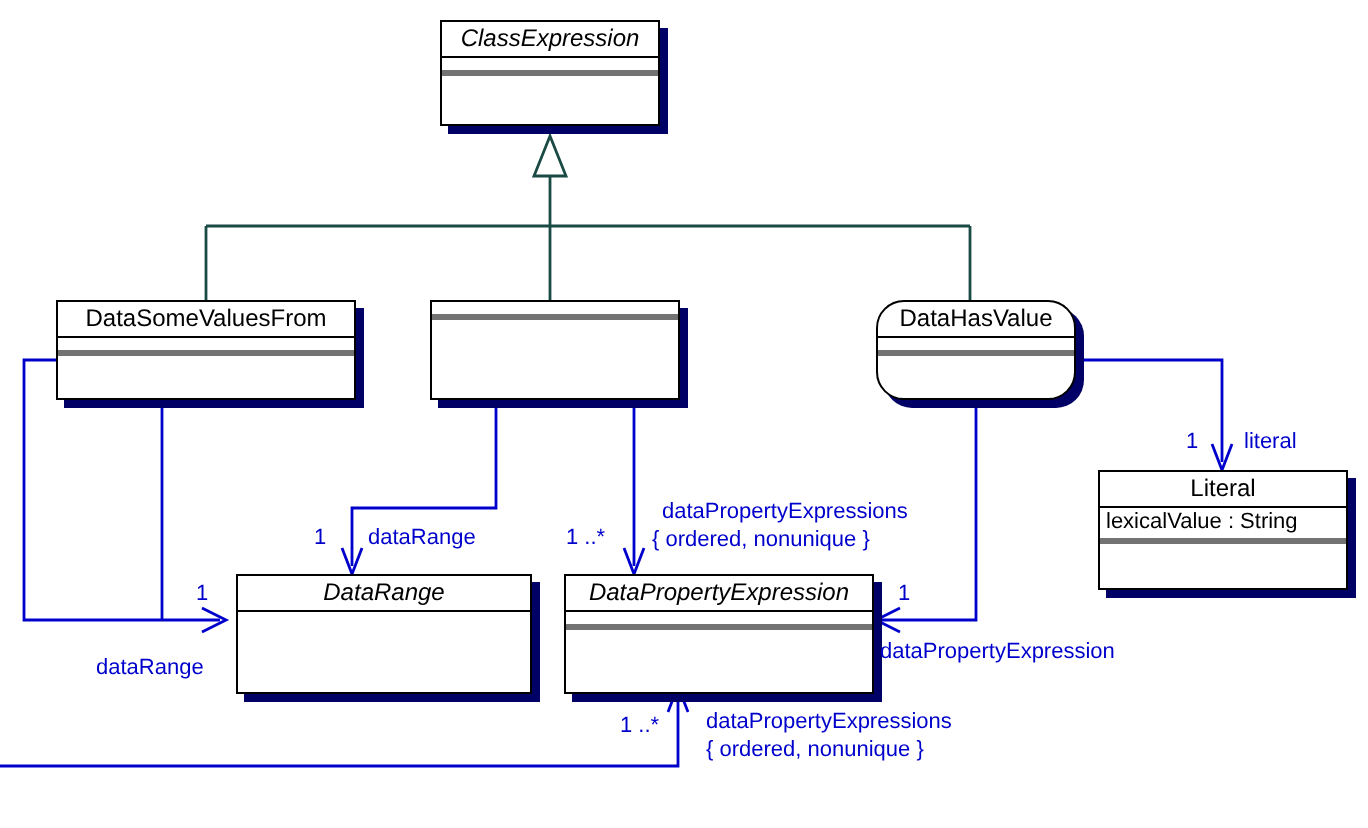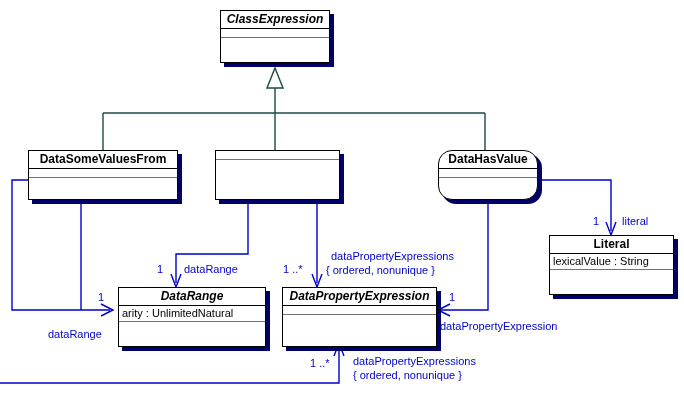--- a/index.html
+++ b/index.html
@@ -30,31 +30,31 @@
     background: #ffffff;
     border: 1px solid #000000;
     box-shadow: 4px 4px 0 0 #000066;
     z-index: 5;
   }
   .uml-name {
     box-sizing: border-box;
     border-bottom: 1px solid #000000;
     text-align: center;
     font-size: 12px;
-    font-weight: bold;
+    font-weight: normal;
     color: #000000;
     line-height: 17px;
     height: 18px;
     white-space: nowrap;
     overflow: hidden;
   }
   .uml-name.abstract { font-style: italic; }
   .uml-attrs {
     box-sizing: border-box;
-    border-bottom: 1px solid #737373;
+    border-bottom: 3px solid #737373;
     font-size: 11px;
     color: #000000;
     line-height: 15px;
     min-height: 9px;
     padding-left: 3px;
     white-space: nowrap;
     overflow: hidden;
   }
   .uml-attrs.empty { min-height: 9px; height: 9px; }
   .uml-ops {
@@ -145,21 +145,20 @@
   </div>
 
   <div class="uml-class" style="left:549px; top:235px; width:125px; height:60px;">
     <div class="uml-name">Literal</div>
     <div class="uml-attrs">lexicalValue : String</div>
     <div class="uml-ops"></div>
   </div>
 
   <div class="uml-class" style="left:118px; top:287px; width:148px; height:60px;">
     <div class="uml-name abstract">DataRange</div>
-    <div class="uml-attrs">arity : UnlimitedNatural</div>
     <div class="uml-ops"></div>
   </div>
 
   <div class="uml-class" style="left:282px; top:287px; width:155px; height:60px;">
     <div class="uml-name abstract">DataPropertyExpression</div>
     <div class="uml-attrs empty"></div>
     <div class="uml-ops"></div>
   </div>
 
   <div class="lbl" style="left:98px; top:291px;">1</div>

